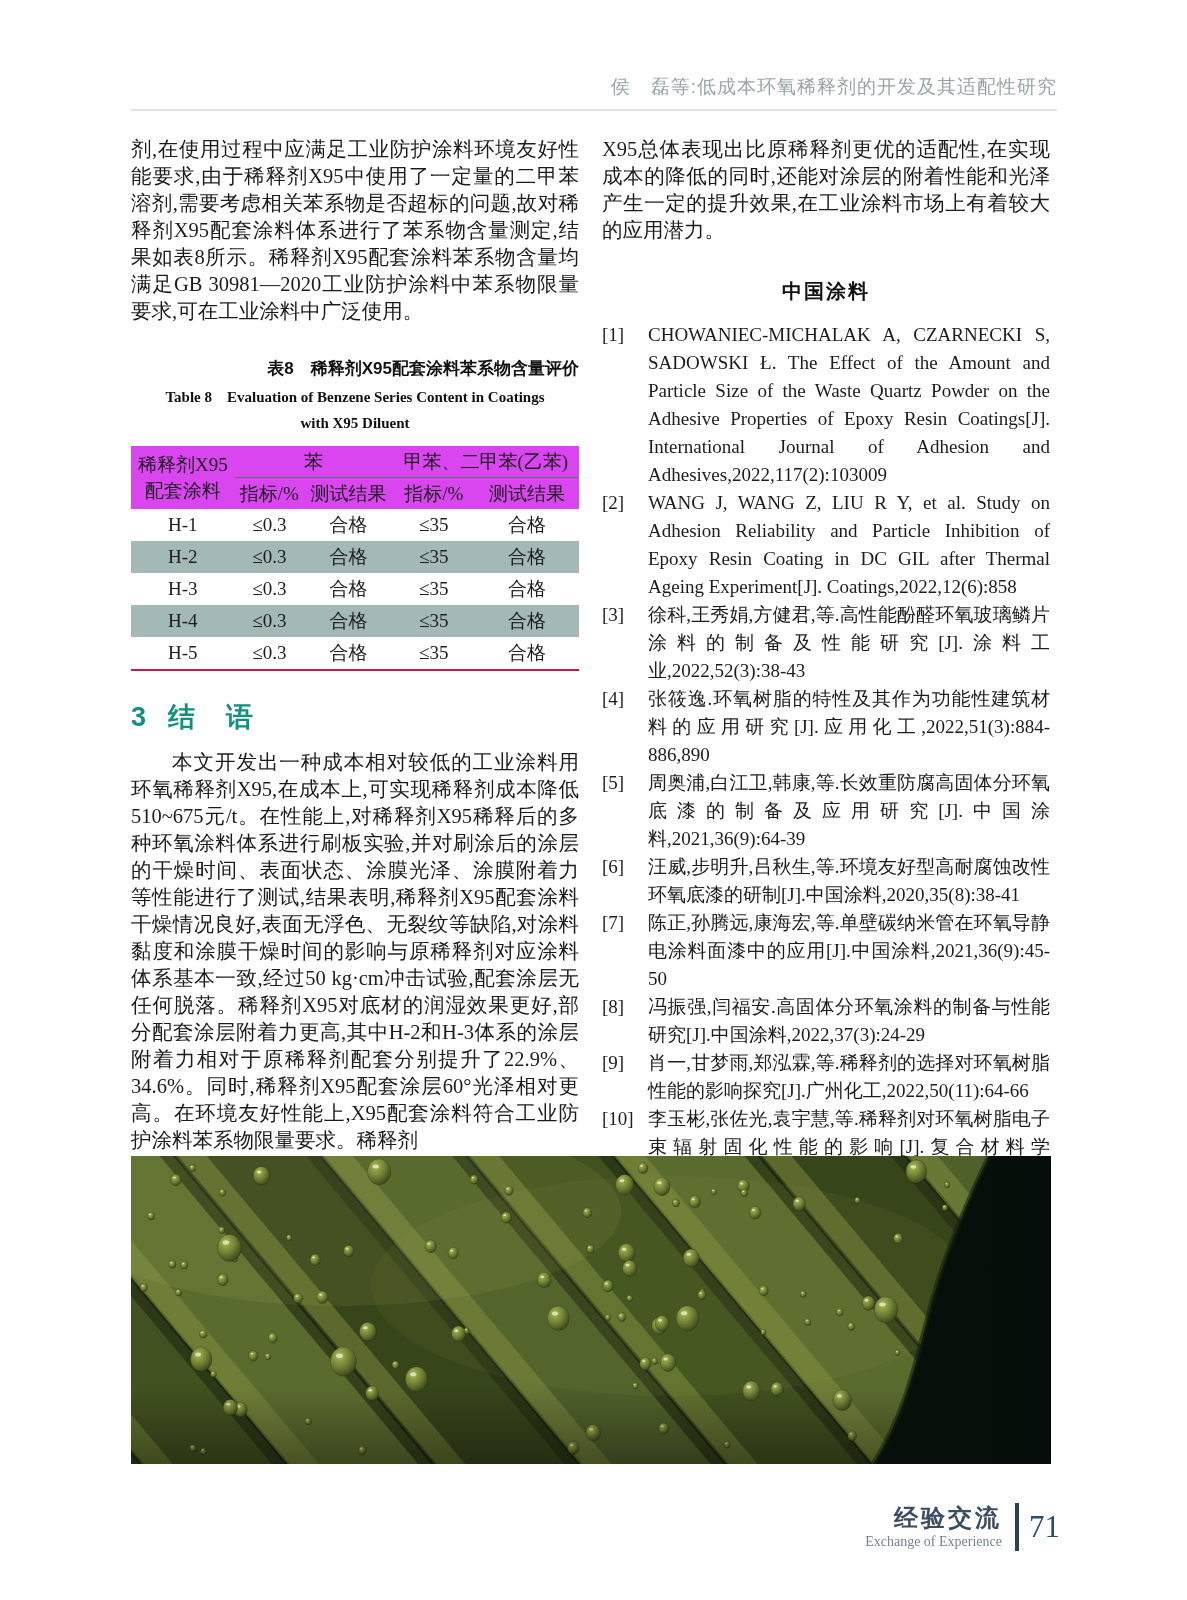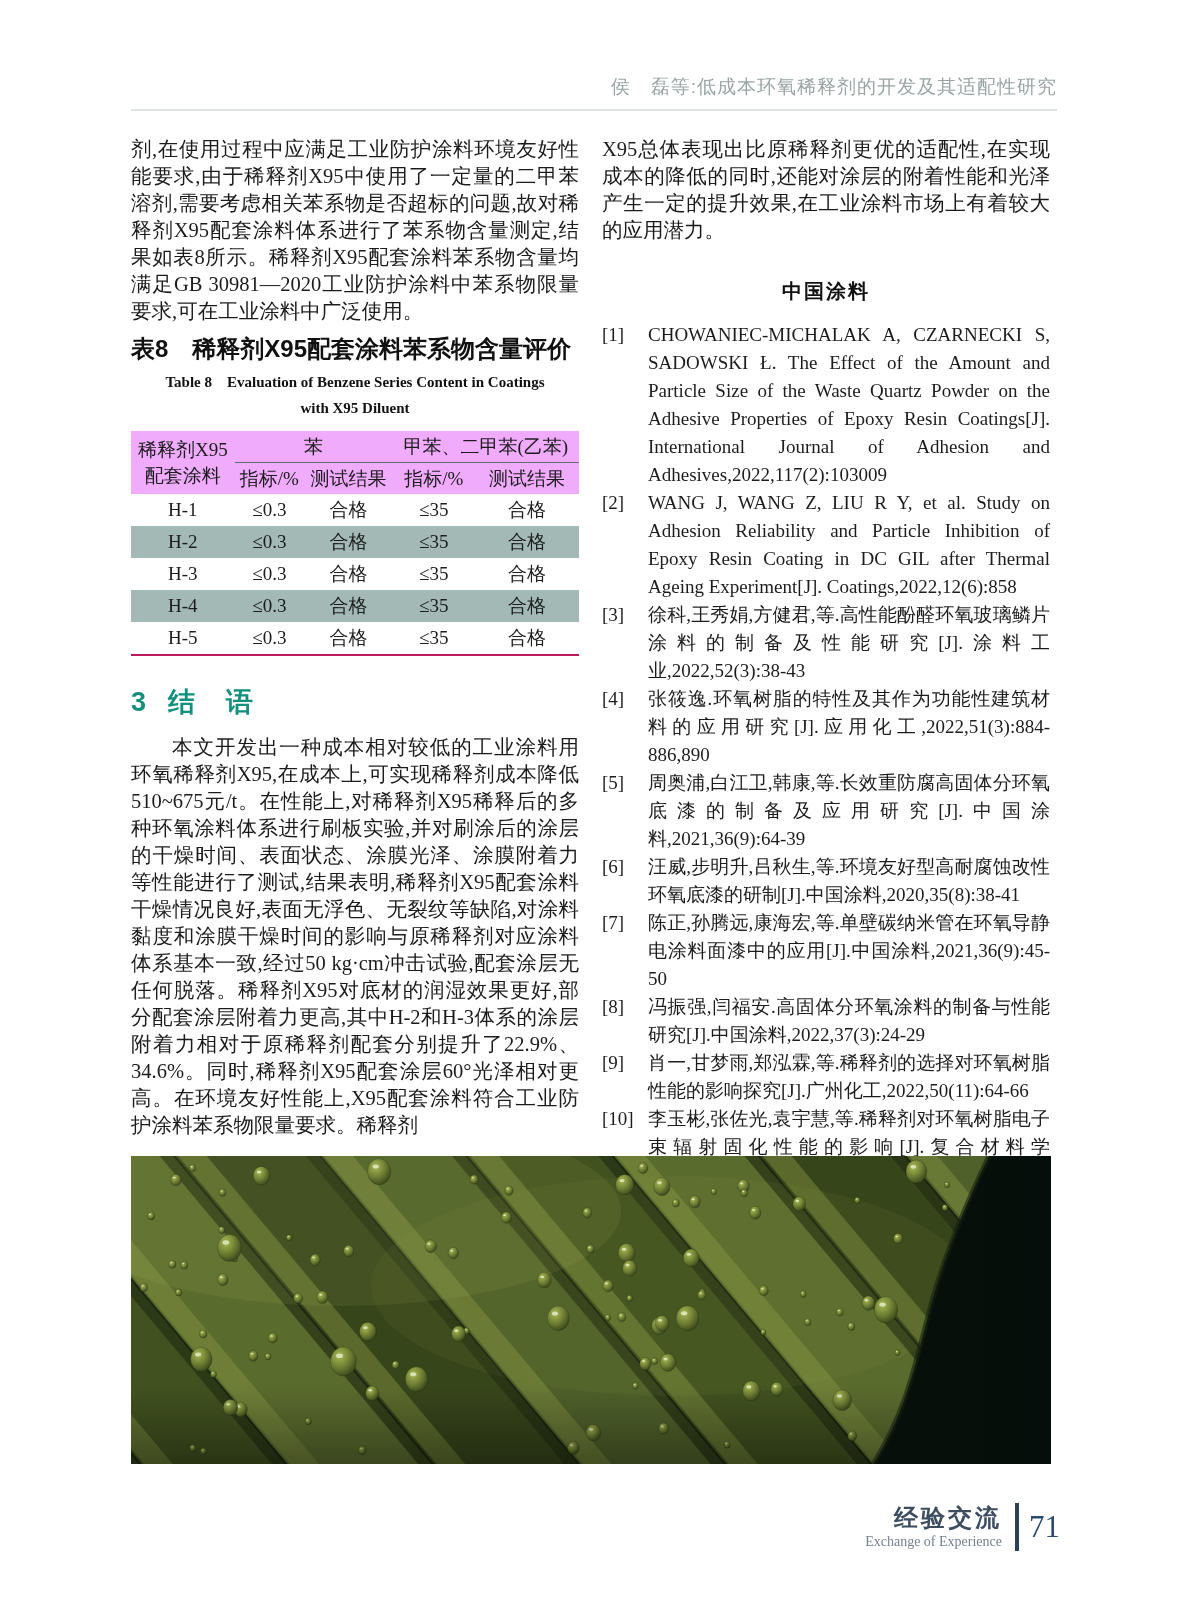--- a/index.html
+++ b/index.html
@@ -15,30 +15,30 @@
     padding-top:74px; font-family:"Liberation Sans","DejaVu Sans",sans-serif;
   }
   .header-rule { margin-top:9px; border-top:2px solid #dfe3e3; }
   .columns { display:flex; gap:23px; margin-top:25px; }
   .col { width:448px; }
   .body-text {
     font-size:20.5px; line-height:27px; text-align:justify; color:#1b1b1b;
   }
   .indent { text-indent:2em; }
   .tbl-cap-cn {
-    margin-top:8px; text-align:left; font-weight:bold; font-size:24px;
+    margin-top:32px; text-align:right; font-weight:bold; font-size:17px;
     font-family:"Liberation Sans","DejaVu Sans",sans-serif; color:#111;
   }
   .tbl-cap-en {
     margin:4px 0 10px; text-align:center; font-weight:bold; font-size:15px;
     line-height:26px; color:#111;
   }
   table.benzene { width:100%; border-collapse:collapse; font-size:19px; text-align:center; }
   table.benzene thead th {
-    background:#f0abfc; font-weight:normal; padding:2px 2px; line-height:27px;
+    background:#d946ef; font-weight:normal; padding:2px 2px; line-height:27px;
   }
   table.benzene thead th.group { border-bottom:1px solid #5f706c; }
   table.benzene thead th.sample { line-height:26px; }
   table.benzene tbody td { padding:2px 2px; line-height:28px; }
   table.benzene tbody tr.shaded td { background:#a2b9b5; }
   table.benzene tbody tr:last-child td { border-bottom:2px solid #be185d; }
   .section-heading {
     margin:28px 0 14px; color:#11907e; font-size:27px; font-weight:bold;
     font-family:"Liberation Sans","DejaVu Sans",sans-serif; letter-spacing:2px;
   }

